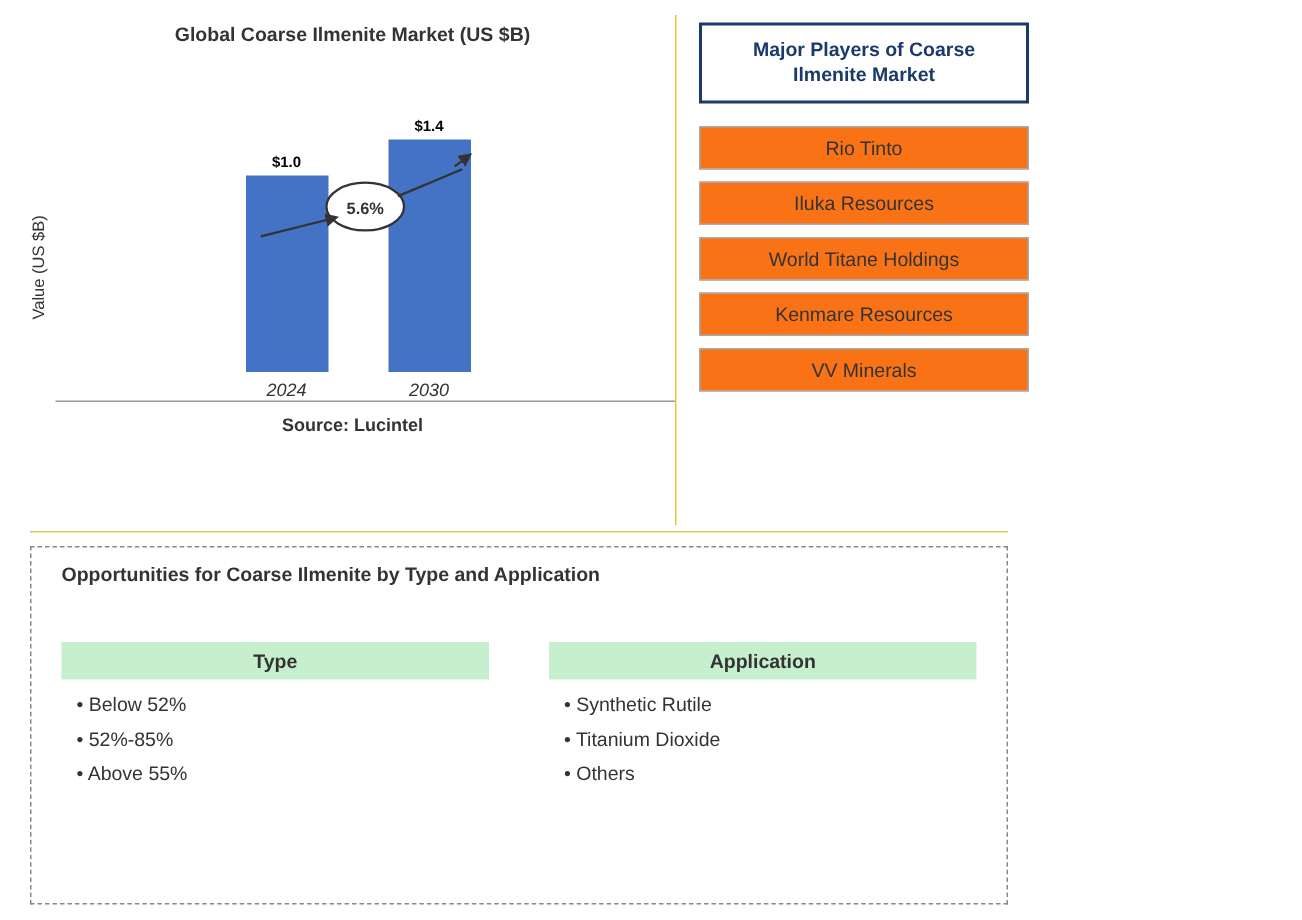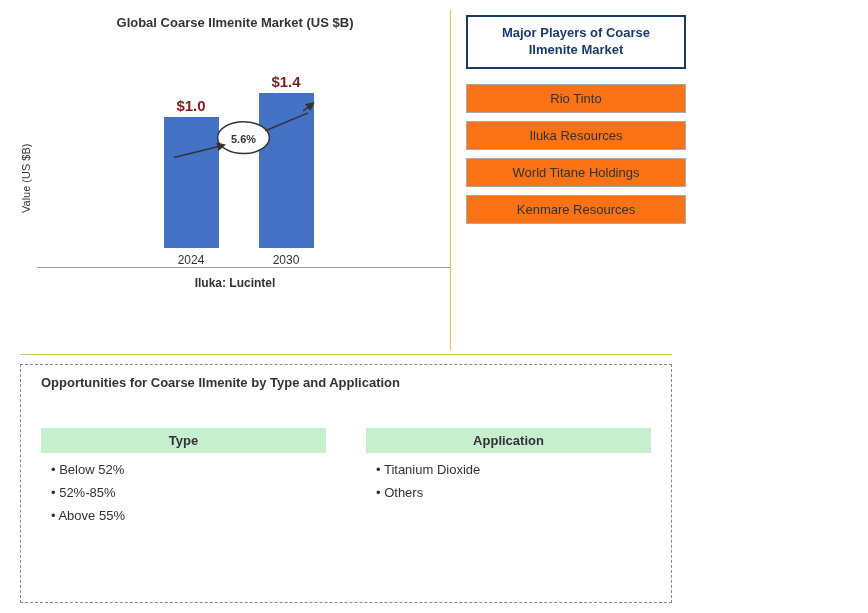--- a/index.html
+++ b/index.html
@@ -88,35 +88,36 @@
       position: relative;
     }
 
     .bar-group {
       display: flex;
       flex-direction: column;
       align-items: center;
     }
 
     .bar-value {
-      font-size: 15px;
-      font-weight: bold;
-      color: #7f1d1d;
+      font-size: 10px;
+      font-weight: bold;
+      color: #000000;
       margin-bottom: 3px;
     }
 
     .bar {
       width: 55px;
       background-color: #4472C4;
     }
 
     .bar-label {
       font-size: 12px;
       color: #333;
       margin-top: 5px;
+      font-style: italic;
     }
 
     .source-text {
       font-size: 12px;
       font-weight: bold;
       color: #333;
       text-align: center;
       margin-top: 8px;
     }
 
@@ -268,32 +269,33 @@
             <div class="bar-group">
               <div class="bar-value">$1.4</div>
               <div class="bar" style="height: 155px;"></div>
               <div class="bar-label">2030</div>
             </div>
 
           </div>
         </div>
       </div>
 
-      <div class="source-text">Iluka: Lucintel</div>
+      <div class="source-text">Source: Lucintel</div>
     </div>
 
     <div class="right-section">
       <div class="players-box">
         <div class="players-title">Major Players of Coarse Ilmenite Market</div>
       </div>
 
       <div class="player-item">Rio Tinto</div>
       <div class="player-item">Iluka Resources</div>
       <div class="player-item">World Titane Holdings</div>
       <div class="player-item">Kenmare Resources</div>
+      <div class="player-item">VV Minerals</div>
     </div>
 
   </div>
 
   <div class="divider"></div>
 
   <div class="bottom-section">
     <div class="bottom-title">Opportunities for Coarse Ilmenite by Type and Application</div>
 
     <div class="bottom-columns">
@@ -303,20 +305,21 @@
         <div class="col-items">
           <div class="col-item">• Below 52%</div>
           <div class="col-item">• 52%-85%</div>
           <div class="col-item">• Above 55%</div>
         </div>
       </div>
 
       <div class="bottom-col">
         <div class="col-header">Application</div>
         <div class="col-items">
+          <div class="col-item">• Synthetic Rutile</div>
           <div class="col-item">• Titanium Dioxide</div>
           <div class="col-item">• Others</div>
         </div>
       </div>
 
     </div>
   </div>
 
 </div>
 

